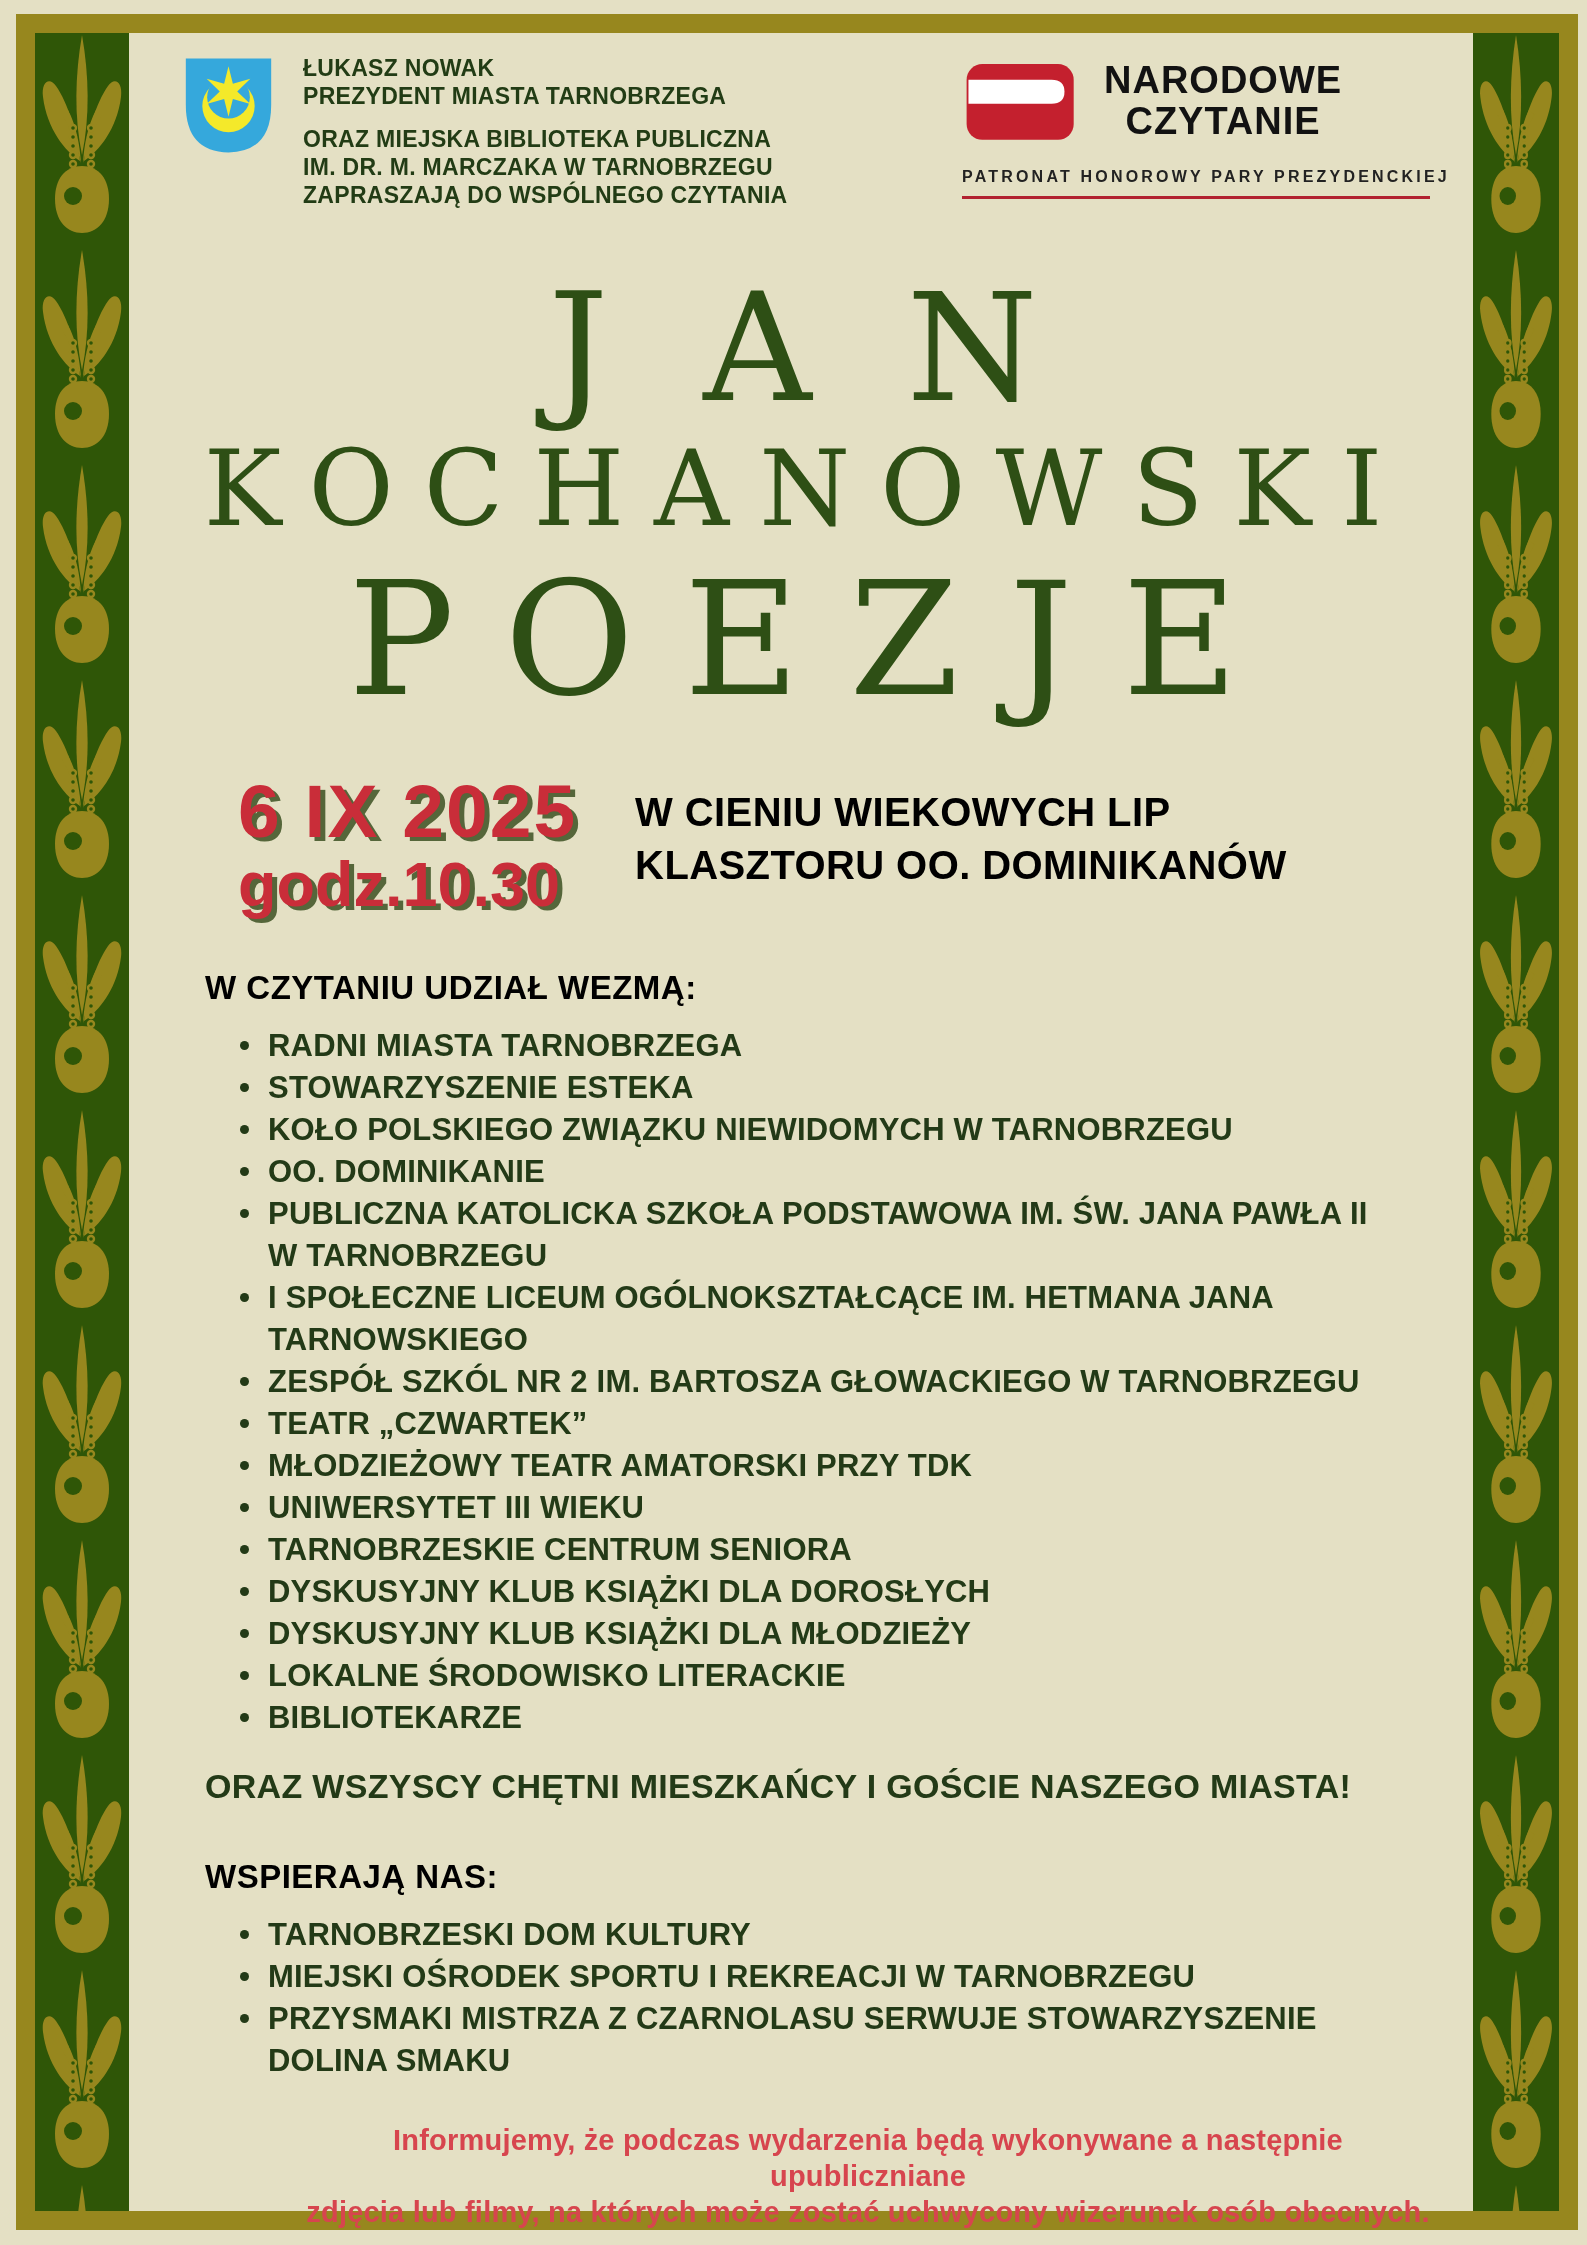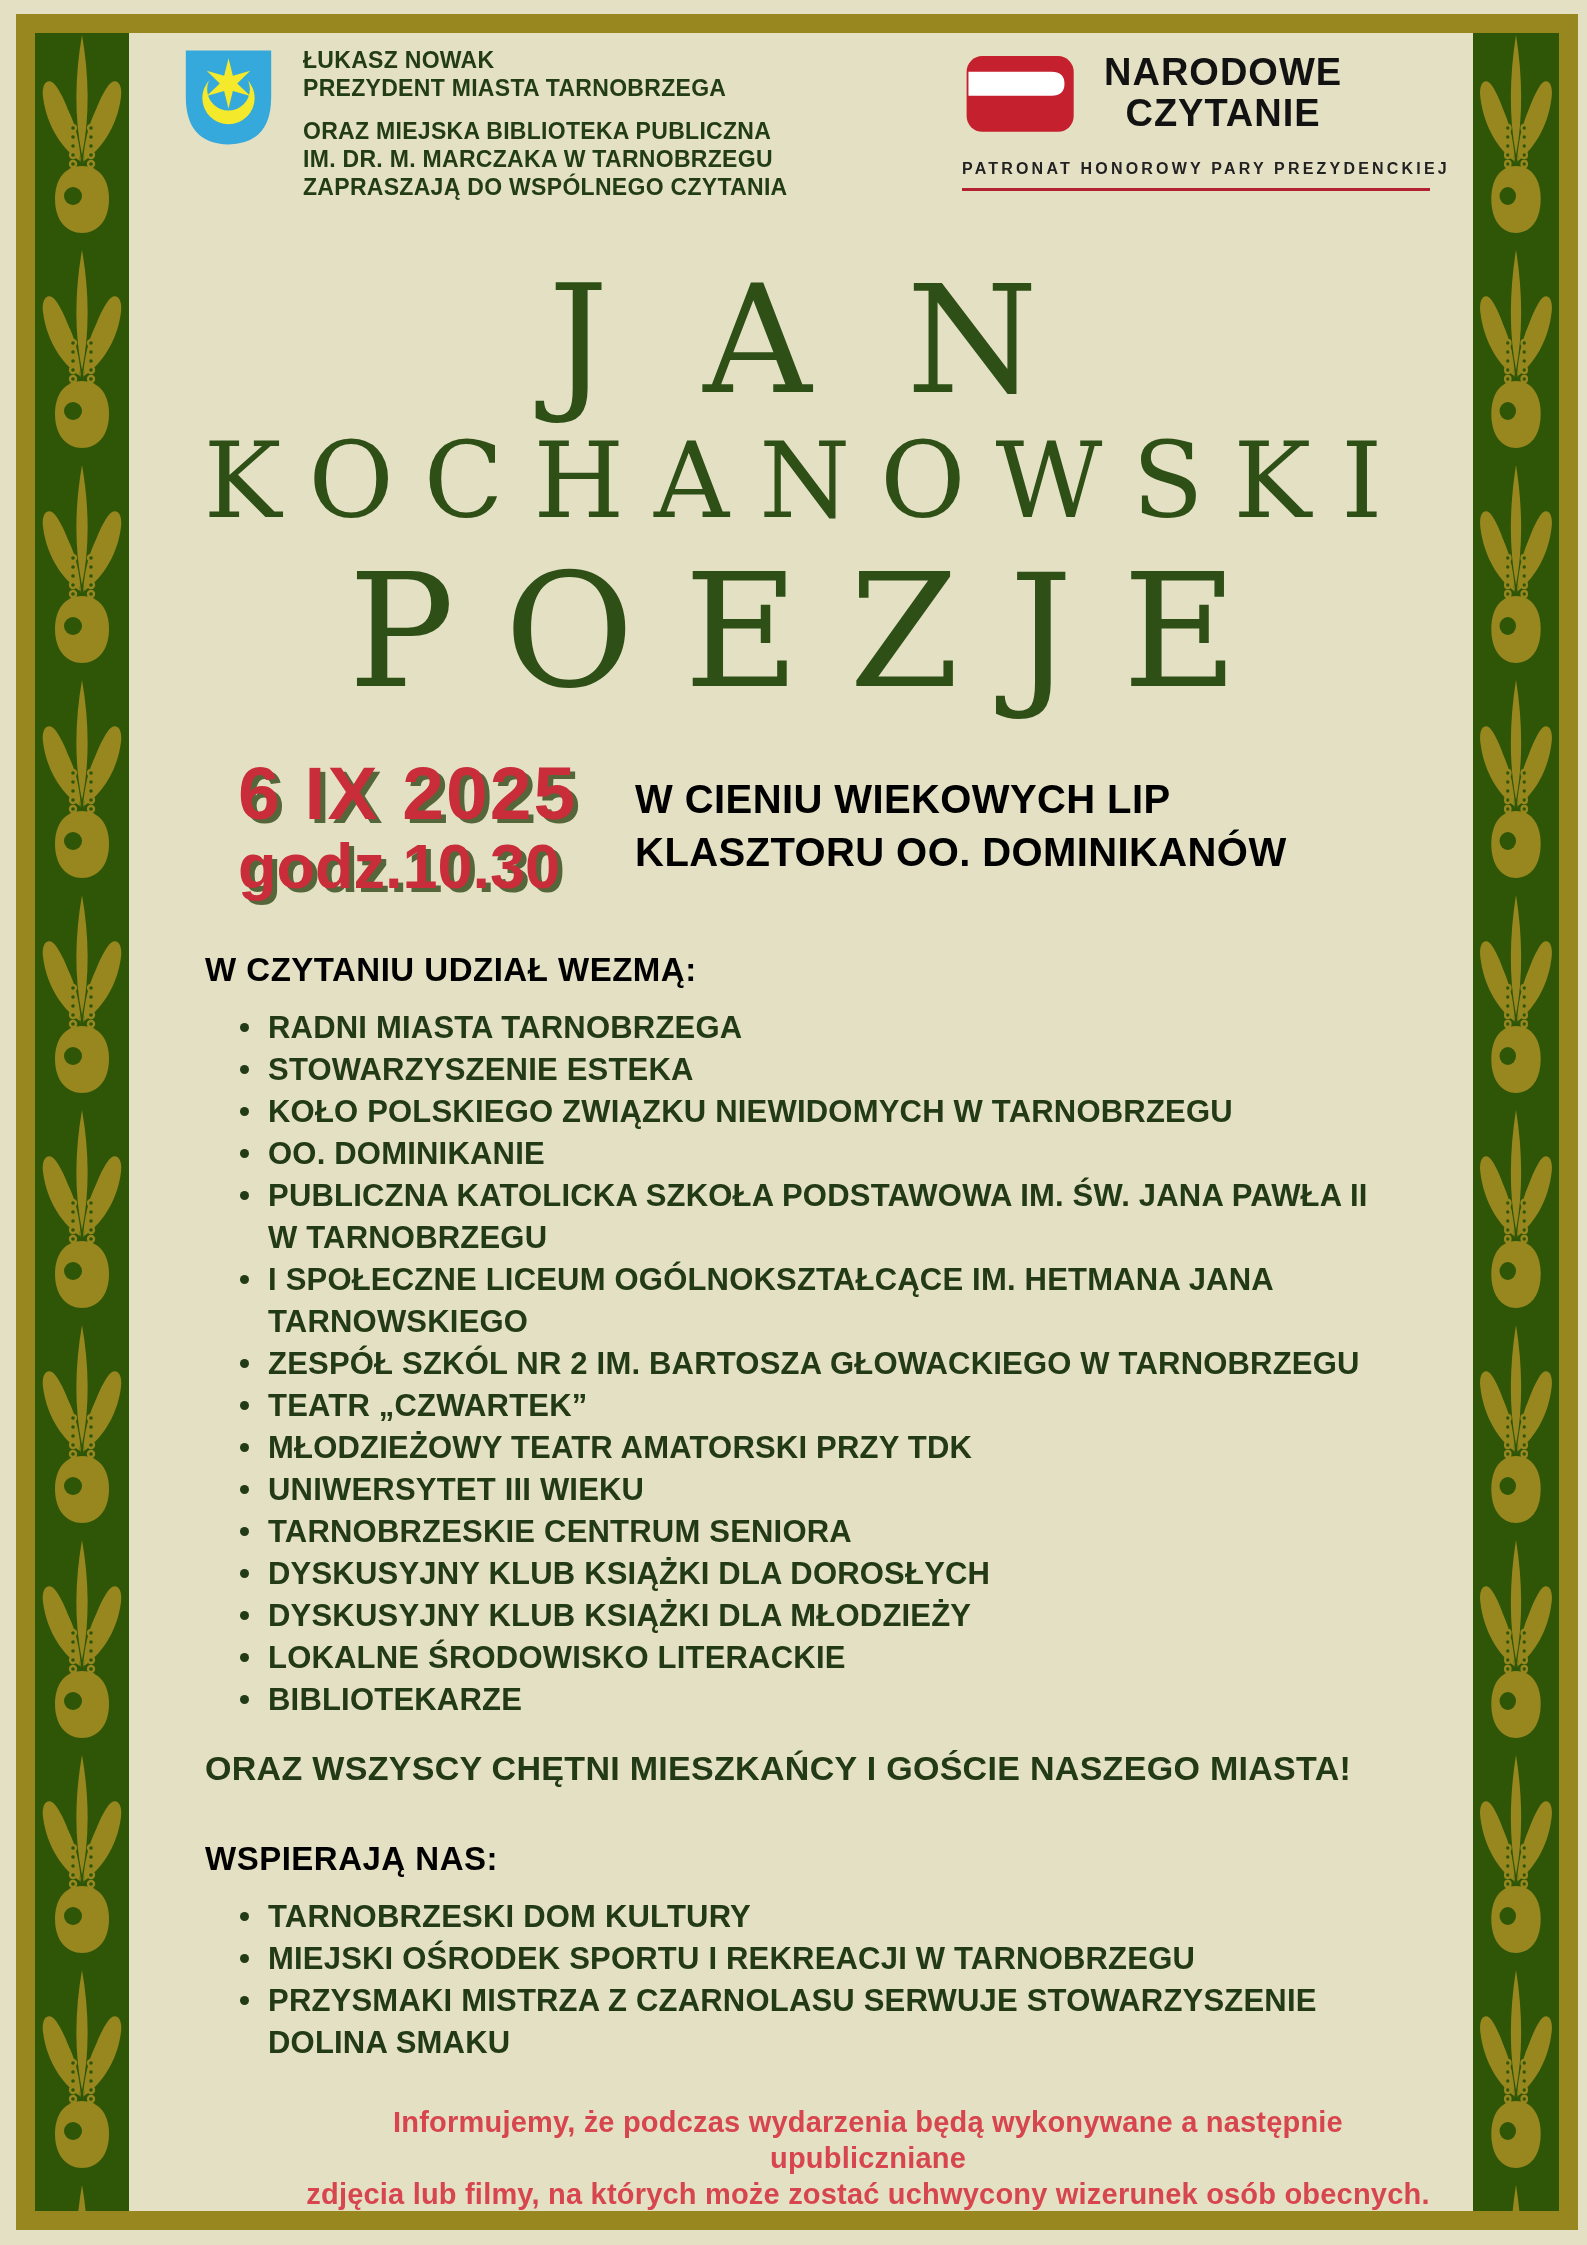--- a/index.html
+++ b/index.html
@@ -15,21 +15,21 @@
     border:19px solid #97871e;box-sizing:border-box;pointer-events:none;
   }
   .orn-col{
     position:absolute;top:33px;bottom:34px;width:94px;
     background:#2f5607;overflow:hidden;
   }
   .orn-col.left{left:35px;}
   .orn-col.right{right:28px;width:86px;}
   .orn-col svg{display:block;}
   
-  .content{position:absolute;left:150px;top:0;width:1286px;}
+  .content{position:absolute;left:150px;top:8px;width:1286px;}
   
   .header{margin-top:46px;display:flex;justify-content:space-between;align-items:flex-start;padding:0 4px 0 30px;}
   .org{display:flex;gap:26px;align-items:flex-start;}
   .org-text{font-weight:bold;font-size:23px;line-height:28px;letter-spacing:.3px;color:#223c15;}
   .org-p2{margin-top:15px;}
   
   .nc{width:470px;text-align:center;}
   .nc-top{display:flex;align-items:center;gap:22px;}
   .nc-title{font-weight:bold;font-size:38px;line-height:41px;letter-spacing:1px;color:#121212;}
   .patronage{margin-top:20px;font-weight:bold;font-size:16px;letter-spacing:3.2px;color:#222;white-space:nowrap;}
@@ -39,21 +39,21 @@
   .t span{display:inline-block;}
   .t1{margin-top:64px;font-size:150px;line-height:150px;}
   .t1 span{letter-spacing:95px;margin-right:-95px;}
   .t2{margin-top:10px;font-size:104px;line-height:112px;}
   .t2 span{letter-spacing:30px;margin-right:-30px;}
   .t3{margin-top:14px;font-size:158px;line-height:160px;}
   .t3 span{letter-spacing:50px;margin-right:-50px;}
   
   .date-row{margin:42px 0 0 88px;display:flex;align-items:center;gap:58px;}
   .date-block{color:#c92d39;font-weight:bold;text-shadow:5px 4px 0 #55663a;}
-  .date-line1{font-size:75px;line-height:80px;letter-spacing:2px;}
+  .date-line1{font-size:75px;line-height:80px;letter-spacing:2px;margin-top:10px;}
   .date-line2{font-size:63px;line-height:66px;}
   .loc-block{color:#000000;font-weight:bold;font-size:40px;line-height:53px;letter-spacing:.4px;}
   
   .sec-heading{margin:52px 0 0 55px;font-size:33px;font-weight:bold;letter-spacing:.5px;color:#000000;}
   ul.plist{margin:18px 0 0 88px;padding:0;width:1150px;list-style:none;}
   ul.plist li{
     position:relative;padding-left:30px;font-size:31px;font-weight:bold;
     line-height:42px;color:#233a17;letter-spacing:.2px;
   }
   ul.plist li::before{

